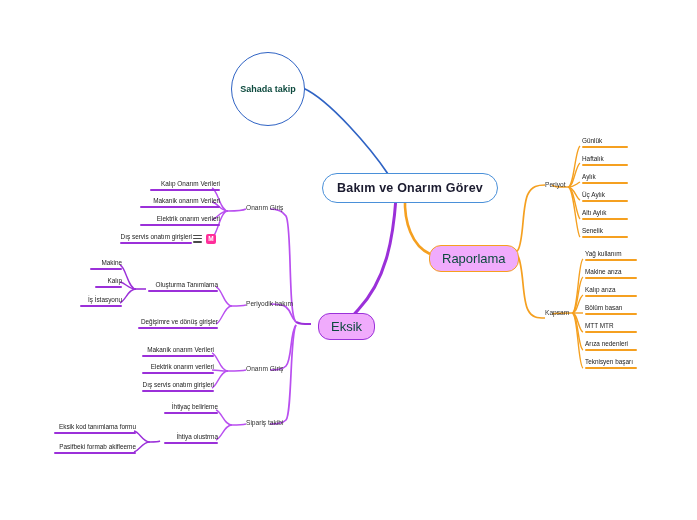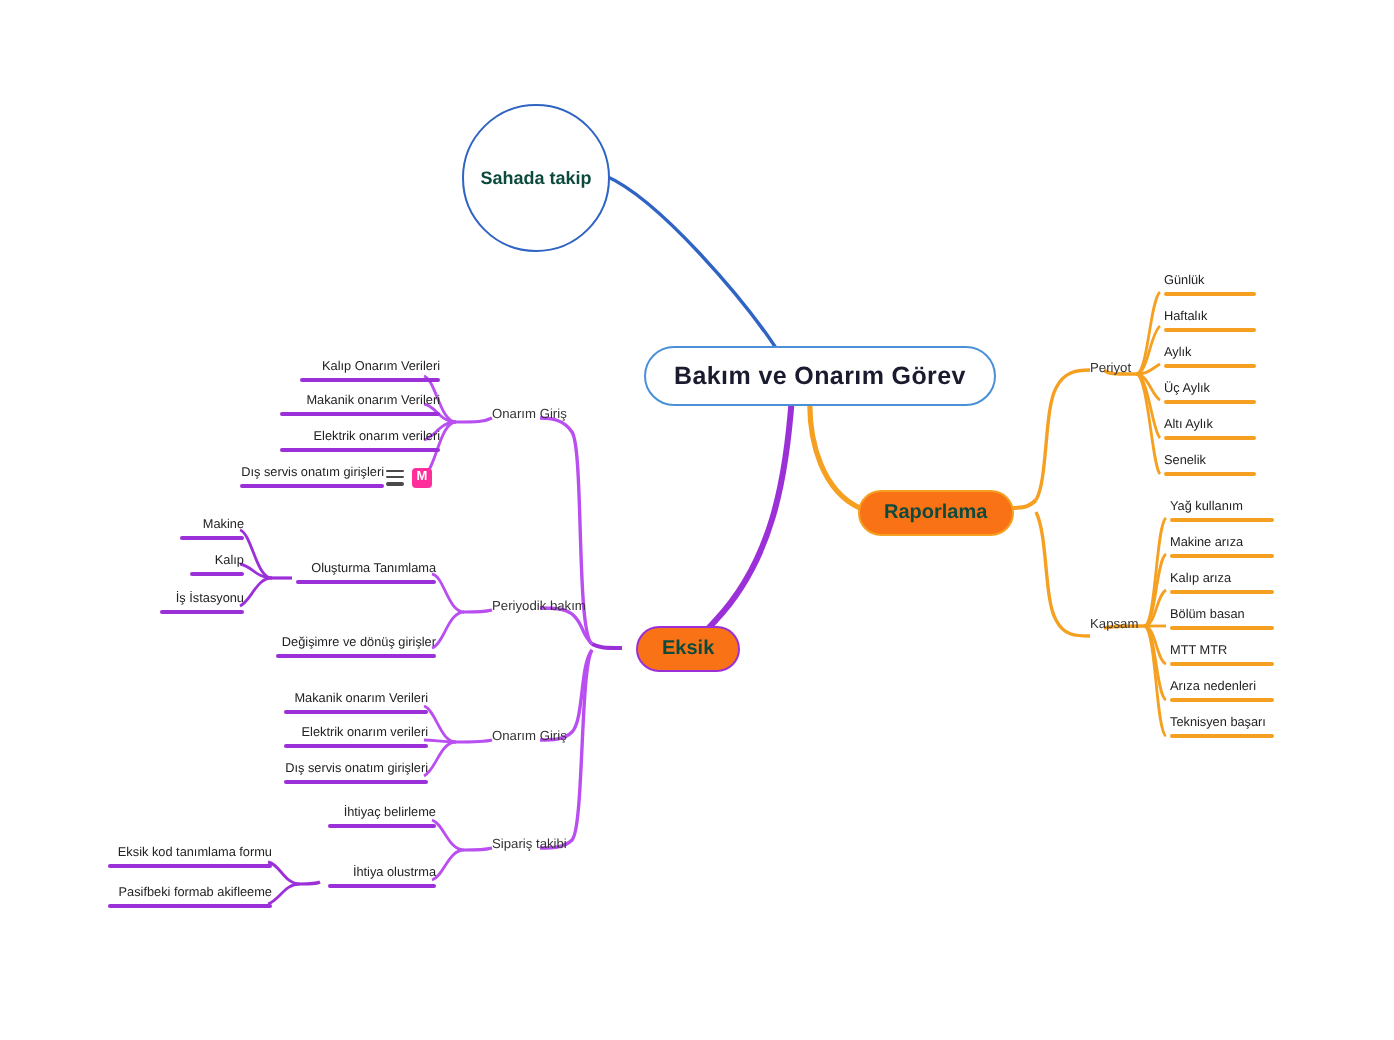--- a/index.html
+++ b/index.html
@@ -33,24 +33,24 @@
     color:#0d4a3e;
     font-weight:bold;
     font-size:9px;
     width:72px;height:72px;
     display:flex;align-items:center;justify-content:center;
     text-align:center;
   }
   .pill-node{
     border:1.6px solid #f5a020;
     border-radius:12px;
-    background:#f97316;
+    background:#f0abfc;
     color:#0d4a3e;
-    font-weight:bold;
-    font-size:10px;
+    font-weight:normal;
+    font-size:13px;
     padding:5px 12px;
   }
   .pill-node.violet{border-color:#9b30d9;}
 
   
   .leaf{
     position:absolute;
     font-size:6.4px;
     color:#222;
     padding:0 2px 2px 2px;

